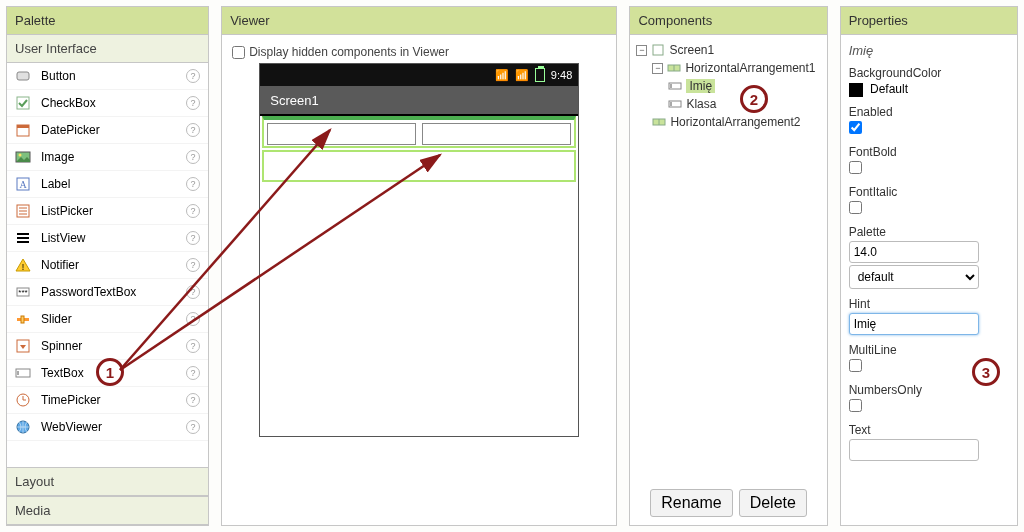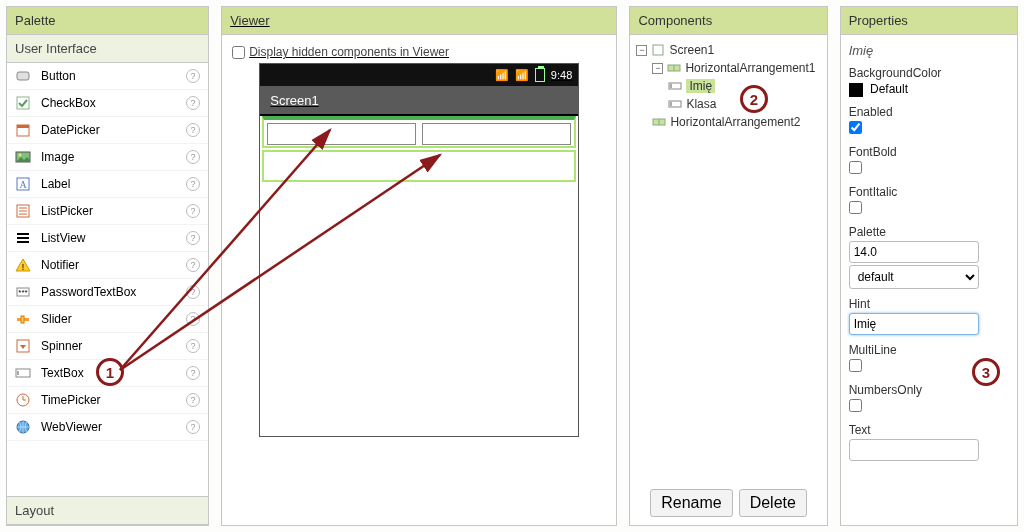--- a/index.html
+++ b/index.html
@@ -1,20 +1,20 @@
 <!DOCTYPE html>
 <html><head>
 <meta charset="utf-8">
 <style>
   * { box-sizing: border-box; margin: 0; padding: 0; }
   body { font-family: Arial, sans-serif; font-size: 12px; background: #fdfdfb; overflow: hidden; }
   .workspace { display: flex; gap: 12px; padding: 6px; height: 532px; }
   .panel { background: #f1f5e4; border: 1px solid #c6c6c6; display: flex; flex-direction: column; }
   .panel-palette { width: 205px; }
-  .panel-viewer  { width: 400px; text-decoration: underline; }
+  .panel-viewer  { width: 400px; }
   .panel-components { width: 200px; }
   .panel-properties { width: 180px; flex-grow:1; }
   .panel-header { background: #d2e19a; padding: 6px 8px; font-size: 13px; color:#333; border-bottom:1px solid #c6c6c6; }
   .panel-sub    { background: #eef2e0; padding: 6px 8px; font-size: 13px; color:#444; border-bottom:1px solid #c6c6c6; }
   .palette-list { background:#fff; flex:1; overflow:auto; }
   .pal-item { display:flex; align-items:center; padding:5px 8px; cursor:grab; border-bottom:1px solid #f3f3f3; }
   .pal-item .ico { width:16px; height:16px; margin-right:10px; display:flex; align-items:center; justify-content:center; }
   .pal-item .help { margin-left:auto; width:14px; height:14px; border:1px solid #bbb; border-radius:50%; text-align:center; line-height:12px; font-size:9px; color:#999; }
   .palette-footer .panel-sub { border-top:1px solid #c6c6c6; }
   .viewer-body { background:#fff; padding:10px; flex:1; overflow:auto; }
@@ -220,20 +220,21 @@
               <circle cx="8" cy="8" r="6" fill="#5ea8e6" stroke="#2d6ca0"></circle>
               <path d="M2 8 h12 M8 2 v12 M4 3 q4 5 0 10 M12 3 q-4 5 0 10" stroke="#fff" fill="none" stroke-width="0.5"></path>
             </svg>
           </span>
         <span>WebViewer</span>
         <span class="help">?</span>
       </div>
     </div>
     <div class="palette-footer">
       <div class="panel-sub">Layout</div>
+      <div class="panel-sub">Media</div>
     </div>
   </div>
 
   <div class="panel panel-viewer">
     <div class="panel-header">Viewer</div>
     <div class="viewer-body">
       <label class="viewer-option">
         <input type="checkbox" style="">
         <span>Display hidden components in Viewer</span>
       </label>

